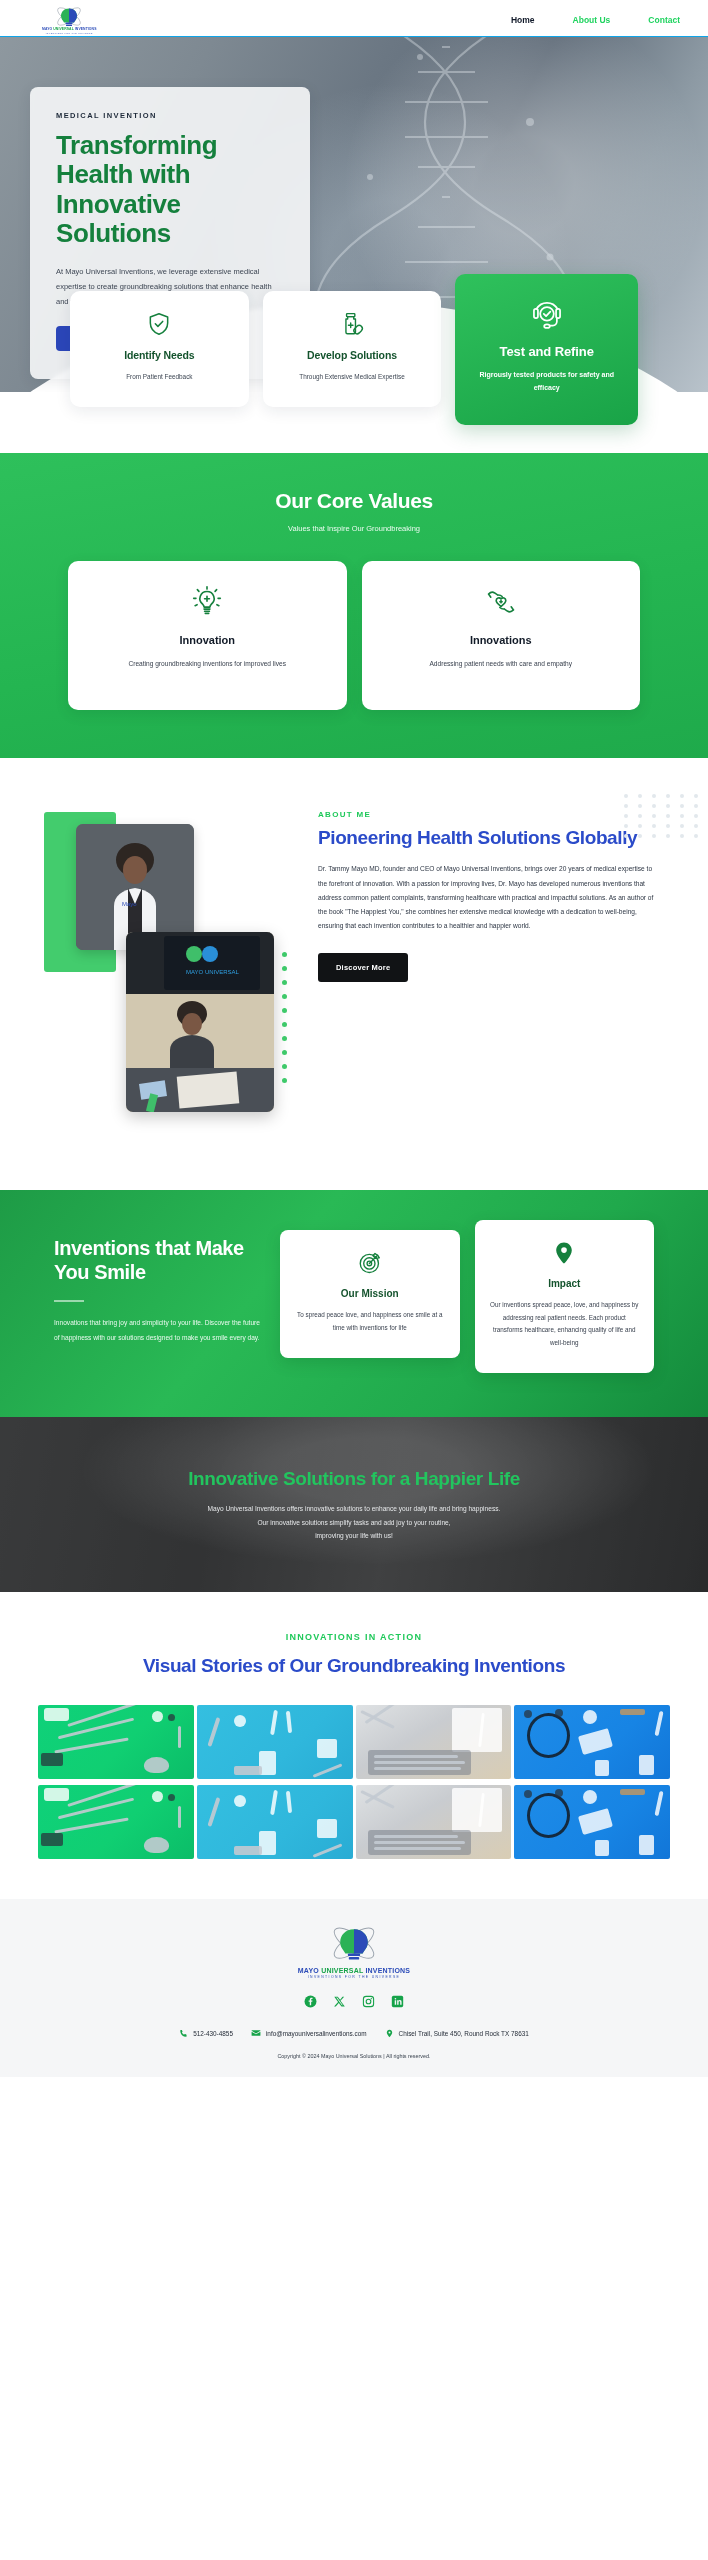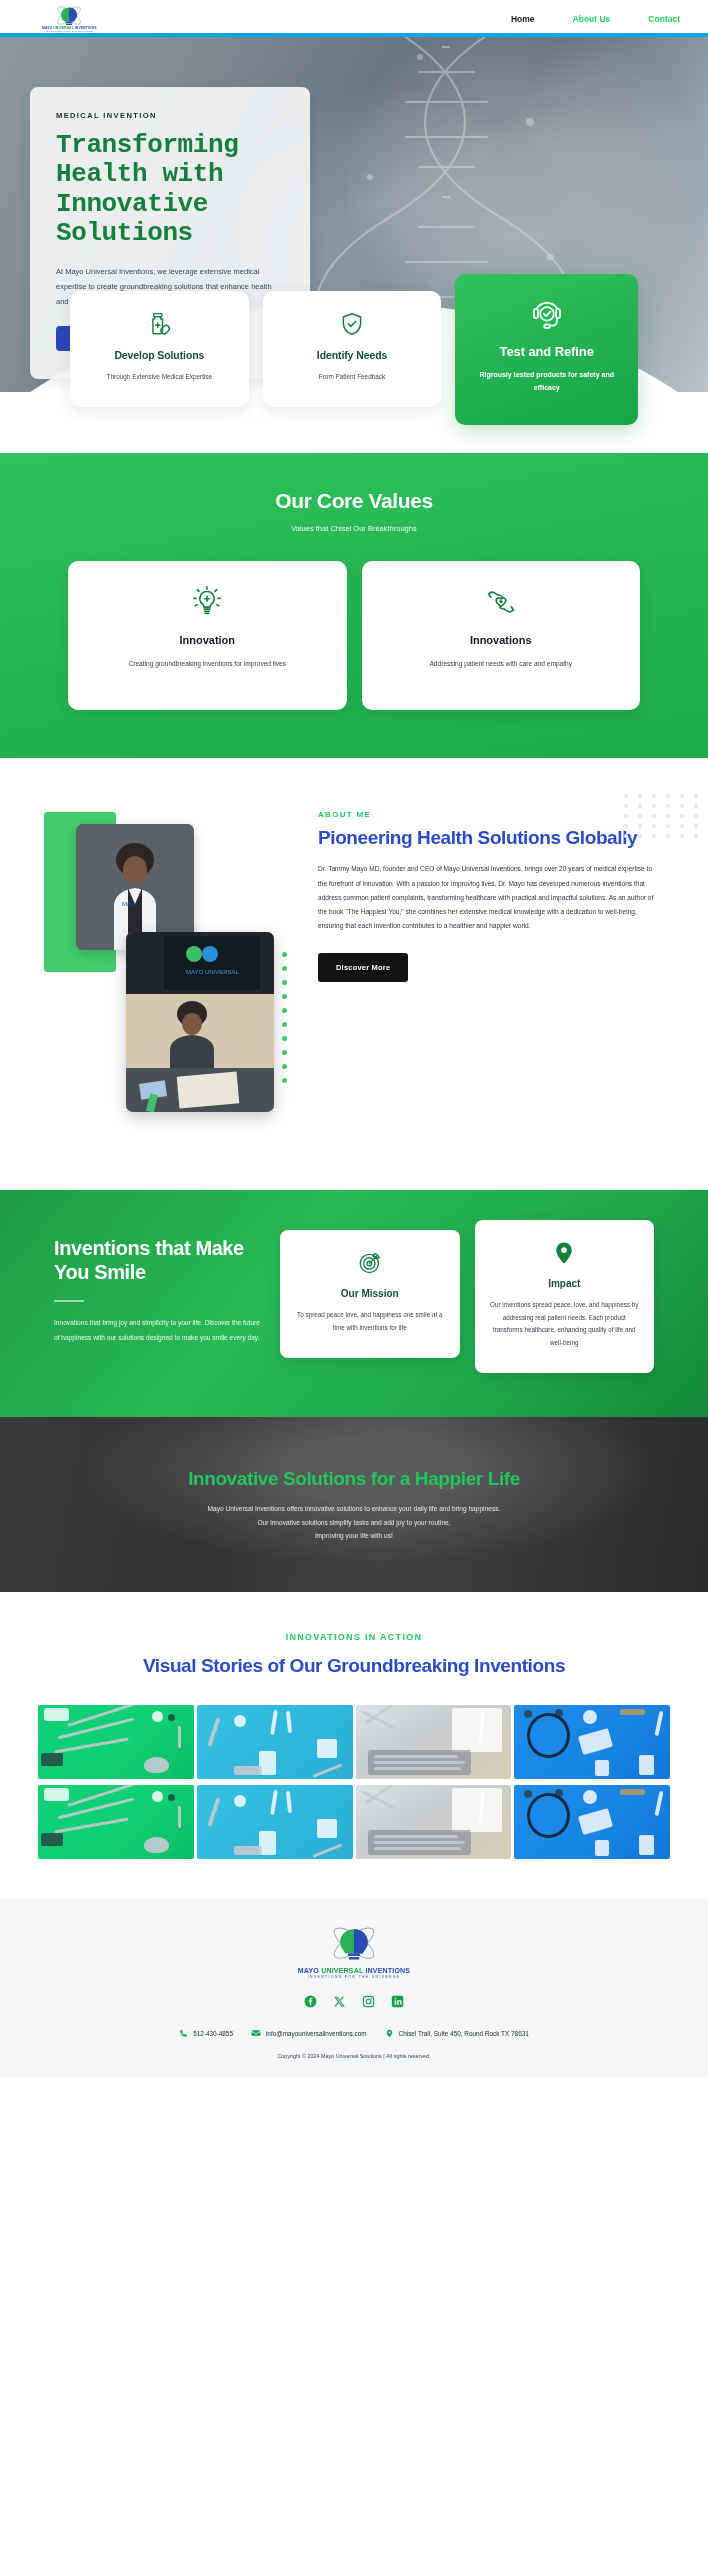--- a/index.html
+++ b/index.html
@@ -13,21 +13,21 @@
   }
 
   
   .header {
     height: 37px;
     background: #ffffff;
     display: flex;
     align-items: center;
     justify-content: space-between;
     padding: 4px 28px 0 42px;
-    border-bottom: 4px solid #0ea5e9;
+    border-bottom: 1px solid #0ea5e9;
     position: relative;
     z-index: 20;
   }
   .logo-wrap { display: flex; flex-direction: column; align-items: center; }
   .logo-mark { position: relative; width: 30px; height: 22px; }
   .logo-mark svg { display: block; }
   .logo-text { font-size: 3.4px; font-weight: 700; letter-spacing: .1px; line-height: 1.15; white-space: nowrap; }
   .logo-text .t1 { color: #2b4bb8; }
   .logo-text .t2 { color: #16a34a; }
   .logo-sub { font-size: 2px; letter-spacing: .55px; color: #2b4bb8; white-space: nowrap; }
@@ -65,21 +65,21 @@
     padding: 24px 26px 28px 26px;
     box-shadow: 0 3px 14px rgba(30,40,55,.10);
     backdrop-filter: blur(2px);
   }
   .eyebrow {
     font-size: 7.5px; font-weight: 700; letter-spacing: 1.4px;
     color: #1d2939; margin-bottom: 11px;
   }
   .hero-h1 {
     font-size: 26px; line-height: 1.13; font-weight: 700;
-    color: #15803d; letter-spacing: -.4px; margin-bottom: 15px; font-family: Liberation Mono, monospace;
+    color: #15803d; letter-spacing: -.4px; margin-bottom: 15px;
   }
   .hero-p {
     font-size: 7.5px; line-height: 2.0; color: #3e4754; margin-bottom: 17px;
   }
   .btn-blue {
     display: inline-block; background: #2b46b9; color: #fff;
     font-size: 7.5px; font-weight: 700; letter-spacing: .2px;
     padding: 8px 14px; border-radius: 4px; border: none; cursor: pointer;
     font-family: inherit;
   }
@@ -285,60 +285,60 @@
     <div class="eyebrow">MEDICAL INVENTION</div>
     <h1 class="hero-h1">Transforming Health with Innovative Solutions</h1>
     <p class="hero-p">At Mayo Universal Inventions, we leverage extensive medical expertise to create groundbreaking solutions that enhance health and well-being.</p>
     <button class="btn-blue">Discover More</button>
   </div>
 </section>
 
 <section class="steps">
   <div class="step">
     <span class="ico">
+      <svg width="26" height="26" viewBox="0 0 24 24" fill="none" stroke="#15803d" stroke-width="1.4" stroke-linecap="round" stroke-linejoin="round">
+        <path d="M12 2.5 L20 5.5 V11 c0 5-3.5 8.7-8 10.5C7.5 19.7 4 16 4 11V5.5 Z"></path>
+        <path d="M8.6 11.8 l2.4 2.4 4.4-4.6"></path>
+      </svg>
+    </span>
+    <h3>Identify Needs</h3>
+    <p>From Patient Feedback</p>
+  </div>
+  <div class="step">
+    <span class="ico">
       <svg width="26" height="26" viewBox="0 0 24 24" fill="none" stroke="#15803d" stroke-width="1.3" stroke-linecap="round" stroke-linejoin="round">
         <rect x="7" y="2.4" width="7.6" height="2.8" rx="0.6"></rect>
         <path d="M8 5.2 h5.6 v2.2 h1.6 v12.2 a1.4 1.4 0 0 1-1.4 1.4 H7.8 a1.4 1.4 0 0 1-1.4-1.4 V7.4 H8 Z"></path>
         <path d="M10.8 11 v4.2 M8.7 13.1 h4.2"></path>
         <path d="M16.6 14.1 a2.9 2.9 0 0 1 4.1 4.1 l-2 2 a2.9 2.9 0 0 1-4.1-4.1 Z"></path>
       </svg>
     </span>
     <h3>Develop Solutions</h3>
     <p>Through Extensive Medical Expertise</p>
-  </div>
-  <div class="step">
-    <span class="ico">
-      <svg width="26" height="26" viewBox="0 0 24 24" fill="none" stroke="#15803d" stroke-width="1.4" stroke-linecap="round" stroke-linejoin="round">
-        <path d="M12 2.5 L20 5.5 V11 c0 5-3.5 8.7-8 10.5C7.5 19.7 4 16 4 11V5.5 Z"></path>
-        <path d="M8.6 11.8 l2.4 2.4 4.4-4.6"></path>
-      </svg>
-    </span>
-    <h3>Identify Needs</h3>
-    <p>From Patient Feedback</p>
   </div>
   <div class="step featured">
     <span class="ico">
       <svg width="32" height="32" viewBox="0 0 24 24" fill="none" stroke="#ffffff" stroke-width="1.3" stroke-linecap="round" stroke-linejoin="round">
         <circle cx="12" cy="10.4" r="5.1"></circle>
         <path d="M9.6 10.4 l1.7 1.7 3.2-3.4"></path>
         <path d="M4.2 6.6 A9 9 0 0 1 19.8 6.6"></path>
         <rect x="2.2" y="6.6" width="3" height="7" rx="1.4"></rect>
         <rect x="18.8" y="6.6" width="3" height="7" rx="1.4"></rect>
         <path d="M19.4 13.8 v2.4 a3 3 0 0 1-3 3 h-2.1"></path>
         <ellipse cx="12" cy="19.6" rx="2.1" ry="1.3"></ellipse>
       </svg>
     </span>
     <h3>Test and Refine</h3>
     <p>Rigrously tested products for safety and efficacy</p>
   </div>
 </section>
 
 <section class="values">
   <h2>Our Core Values</h2>
-  <div class="sub">Values that Chisel Our Breakthroughs</div>
+  <div class="sub">Values that Inspire Our Groundbreaking</div>
   <div class="value-grid">
     <div class="vcard">
       <span class="ico">
         <svg width="34" height="34" viewBox="0 0 24 24" fill="none" stroke="#15803d" stroke-width="1.15" stroke-linecap="round" stroke-linejoin="round">
           <path d="M12 4.6 a5 5 0 0 0-3 9 c.6.5.9 1.2.9 2 h4.2 c0-.8.3-1.5.9-2 a5 5 0 0 0-3-9 Z"></path>
           <path d="M12 8 v3.4 M10.3 9.7 h3.4"></path>
           <path d="M9.9 17 h4.2 M10.3 18.6 h3.4 M10.8 20.1 h2.4"></path>
           <path d="M12 1.3 v1.6 M5.2 3.3 l1.1 1.2 M18.8 3.3 l-1.1 1.2 M2.6 9.4 h1.6 M19.8 9.4 h1.6 M3.6 14.6 l1.4-.7 M20.4 14.6 l-1.4-.7"></path>
         </svg>
       </span>

